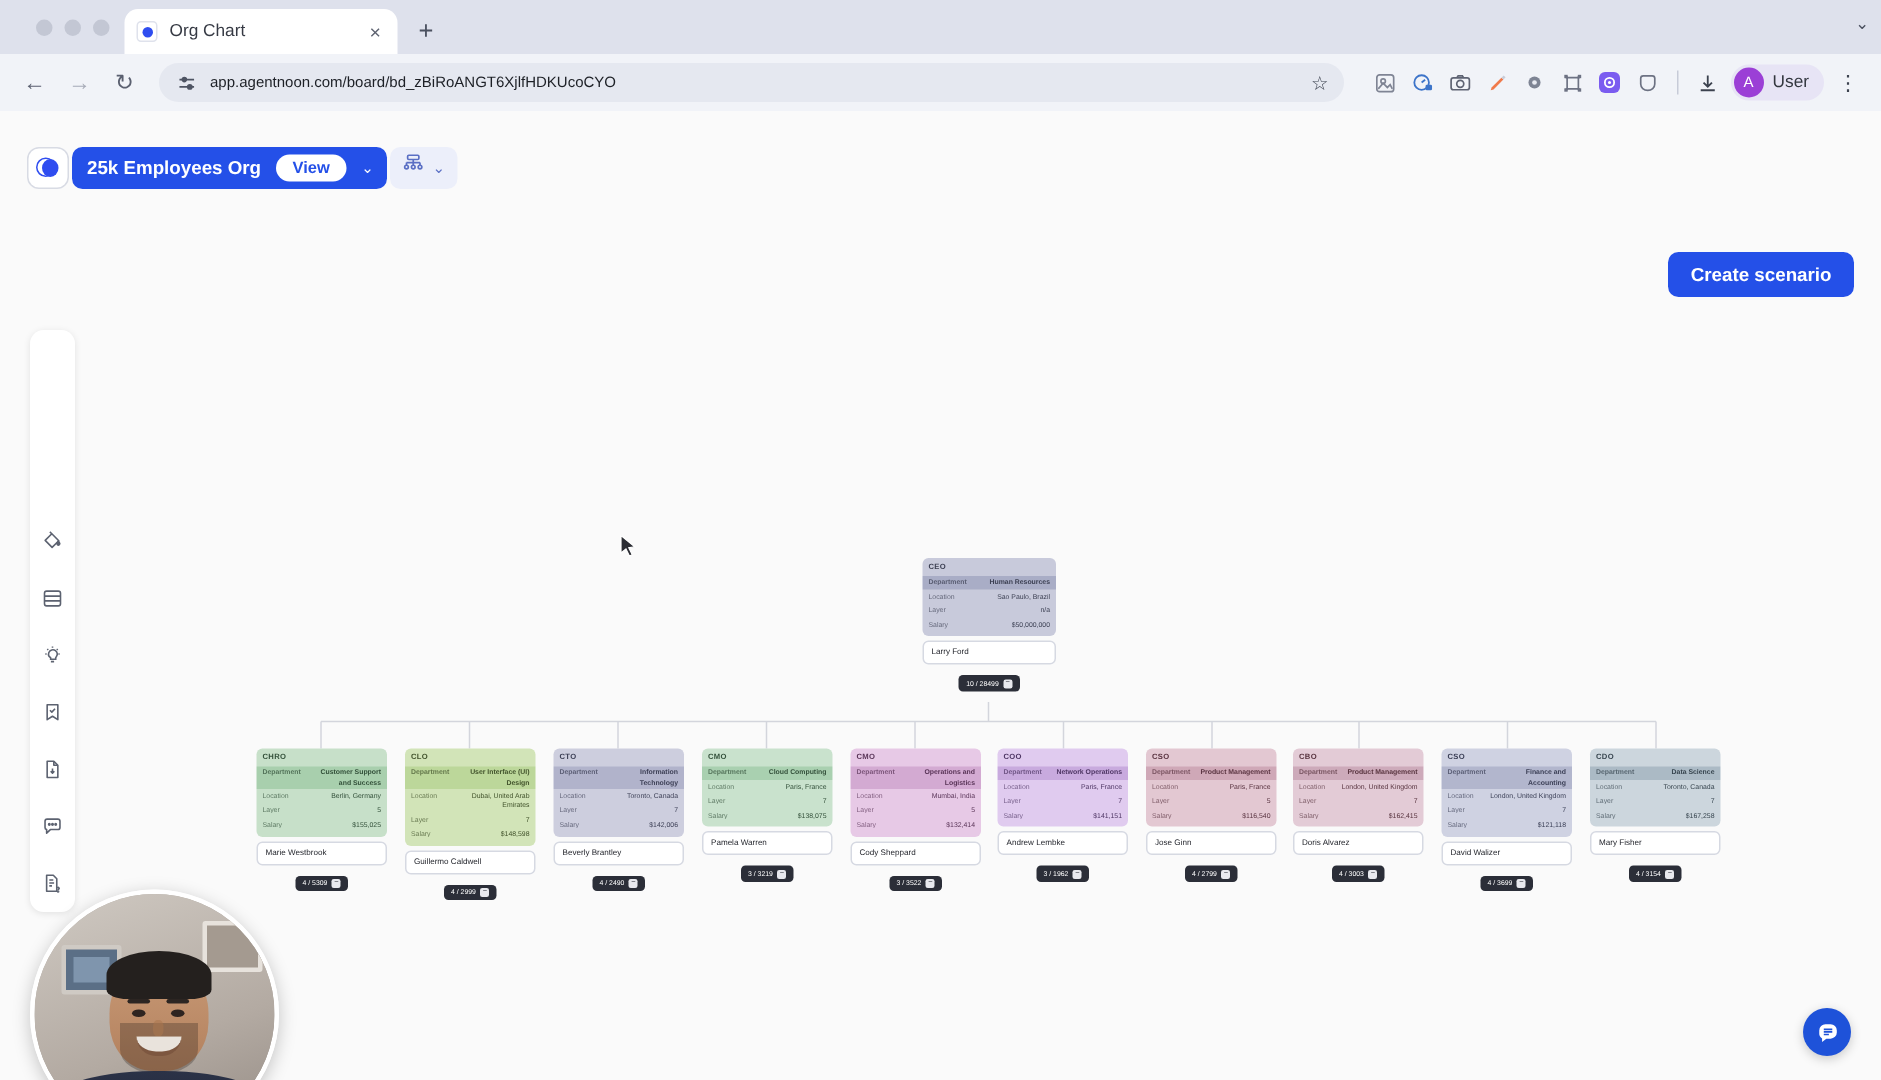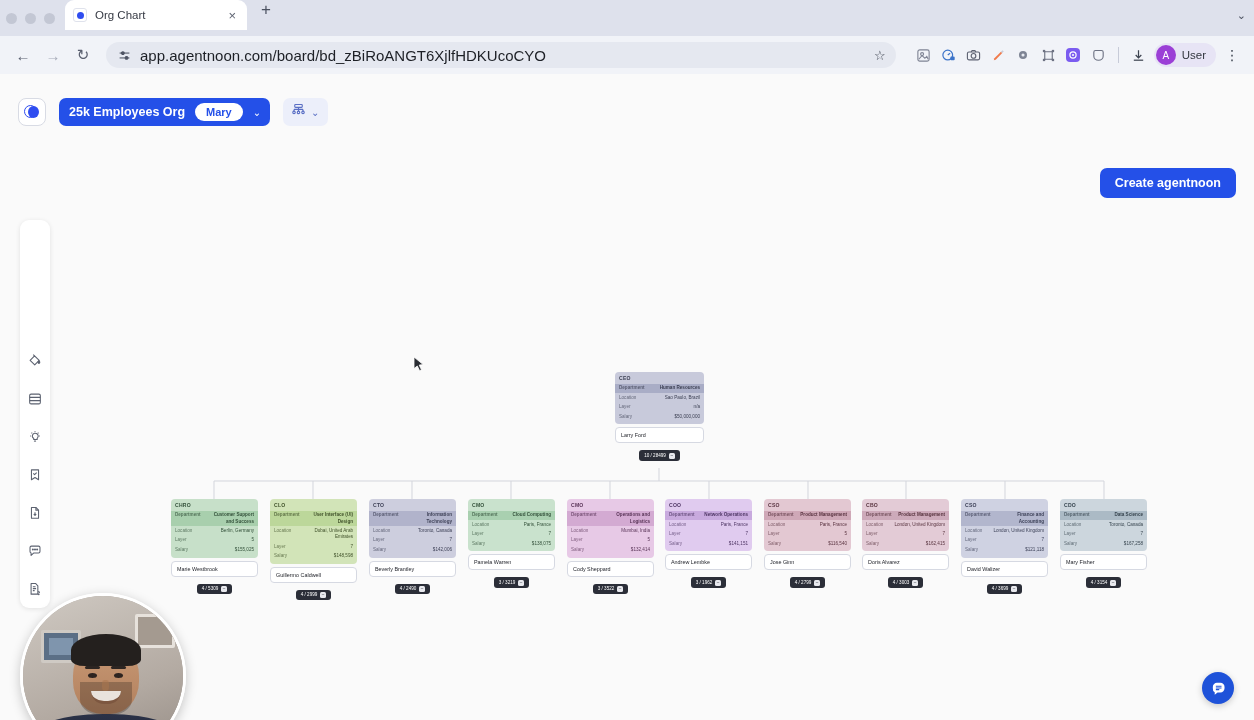--- a/index.html
+++ b/index.html
@@ -8,21 +8,21 @@
     font-family: "Liberation Sans", sans-serif;
     background: #ffffff;
     -webkit-font-smoothing: antialiased;
   }
 
   
   .browser { width: 1254px; height: 720px; position: relative; background: #f1f3f8; }
 
   .tabstrip {
     height: 36px; background: #dee1ec; position: relative;
-    display: flex; align-items: flex-start; padding-left: 0;
+    display: flex; align-items: flex-end; padding-left: 18px;
   }
   .traffic { display: flex; gap: 8px; align-items: center; height: 36px; padding: 0 10px 0 6px; }
   .dot { width: 11px; height: 11px; border-radius: 50%; background: #c3c7d4; }
 
   .tab {
     width: 182px; height: 30px; background: #ffffff;
     border-radius: 9px 9px 0 0; display: flex; align-items: center;
     padding: 0 8px; gap: 8px; position: relative;
   }
   .tab-favicon {
@@ -41,21 +41,21 @@
   }
   .nav-btn {
     width: 26px; height: 26px; display: flex; align-items: center; justify-content: center;
     color: #5b6070; font-size: 15px; cursor: pointer; border-radius: 50%;
   }
   .nav-btn.dim { color: #a7abb8; }
   .omnibox {
     flex: 1; height: 26px; background: #e5e8f0; border-radius: 13px;
     display: flex; align-items: center; padding: 0 10px 0 12px; gap: 9px; margin: 0 6px;
   }
-  .omni-url { font-size: 15px; color: #1d2026; flex: 1; white-space: nowrap; overflow: hidden; }
+  .omni-url { font-size: 10px; color: #1d2026; flex: 1; white-space: nowrap; overflow: hidden; }
   .omni-ico { color: #4e5463; display: flex; align-items: center; }
   .star { color: #3c424f; font-size: 13px; cursor: pointer; }
   .ext-row { display: flex; align-items: center; gap: 6px; padding-left: 8px; }
   .ext { width: 19px; height: 19px; display:flex; align-items:center; justify-content:center; cursor: pointer; }
   .divider-v { width: 1px; height: 16px; background: #c7cbd8; margin: 0 4px; }
   .profile {
     display: flex; align-items: center; gap: 6px; background: #e7e4f5;
     border-radius: 13px; padding: 2px 10px 2px 2px; cursor: pointer; margin-left: 2px;
   }
   .avatar {
@@ -70,21 +70,21 @@
   .viewport {
     position: absolute; left: 0; top: 74px; width: 1254px; height: 646px;
     background: #fafafa; overflow: hidden;
   }
 
   .app-header {
     position: absolute; left: 0; top: 0; width: 1254px; height: 66px; background: #fafafa;
   }
   .brand-group {
     position: absolute; left: 18px; top: 20px; height: 36px;
-    display: flex; align-items: center; gap: 13px;
+    display: flex; align-items: center; gap: 2px;
   }
   .logo-btn {
     width: 28px; height: 28px; border-radius: 8px; border: 1.3px solid #d8dbe4;
     background: #fff; display: flex; align-items: center; justify-content: center; cursor: pointer;
   }
   .logo-mark { position: relative; width: 16px; height: 14px; }
   .logo-mark span { position: absolute; border-radius: 50%; }
   .lm1 { left: 0; top: 0; width: 13px; height: 13px; border: 1.6px solid #2f4df0; }
   .lm2 { left: 3.5px; top: 0.5px; width: 11px; height: 12px; background: #2f4df0; }
 
@@ -324,37 +324,37 @@
     <div class="app-header">
       <div class="brand-group">
         <div class="logo-btn">
           <span class="logo-mark">
               <span class="lm1"></span>
               <span class="lm2"></span>
             </span>
         </div>
         <div class="blue-pill">
           <span class="pill-title">25k Employees Org</span>
-          <span class="view-chip">Mary</span>
+          <span class="view-chip">View</span>
           <span class="pill-caret">⌄</span>
         </div>
         <div class="tree-btn">
           <span>
             <svg width="15" height="15" viewBox="0 0 16 16" fill="none" stroke="#5a6fc4" stroke-width="1.2">
               <rect x="4" y="1.6" width="8" height="3" rx="0.8"></rect>
               <path d="M8 4.6v2.2M3.2 6.8h9.6M3.2 6.8v2M8 6.8v2M12.8 6.8v2"></path>
               <circle cx="3.2" cy="10" r="1.3"></circle>
                 <circle cx="8" cy="10" r="1.3"></circle>
                 <circle cx="12.8" cy="10" r="1.3"></circle>
             </svg>
           </span>
           <span class="tree-caret">⌄</span>
         </div>
       </div>
-      <button class="create-btn">Create agentnoon</button>
+      <button class="create-btn">Create scenario</button>
     </div>
 
     <div class="canvas">
       <svg class="edges">
         <g stroke="#d3d5dc" stroke-width="1" fill="none">
           <path d="M659 328 L659 341"></path>
           <path d="M214 341 L1104 341"></path>
           <path d="M214 341 L214 359"></path>
           <path d="M313 341 L313 359"></path>
           <path d="M412 341 L412 359"></path>

